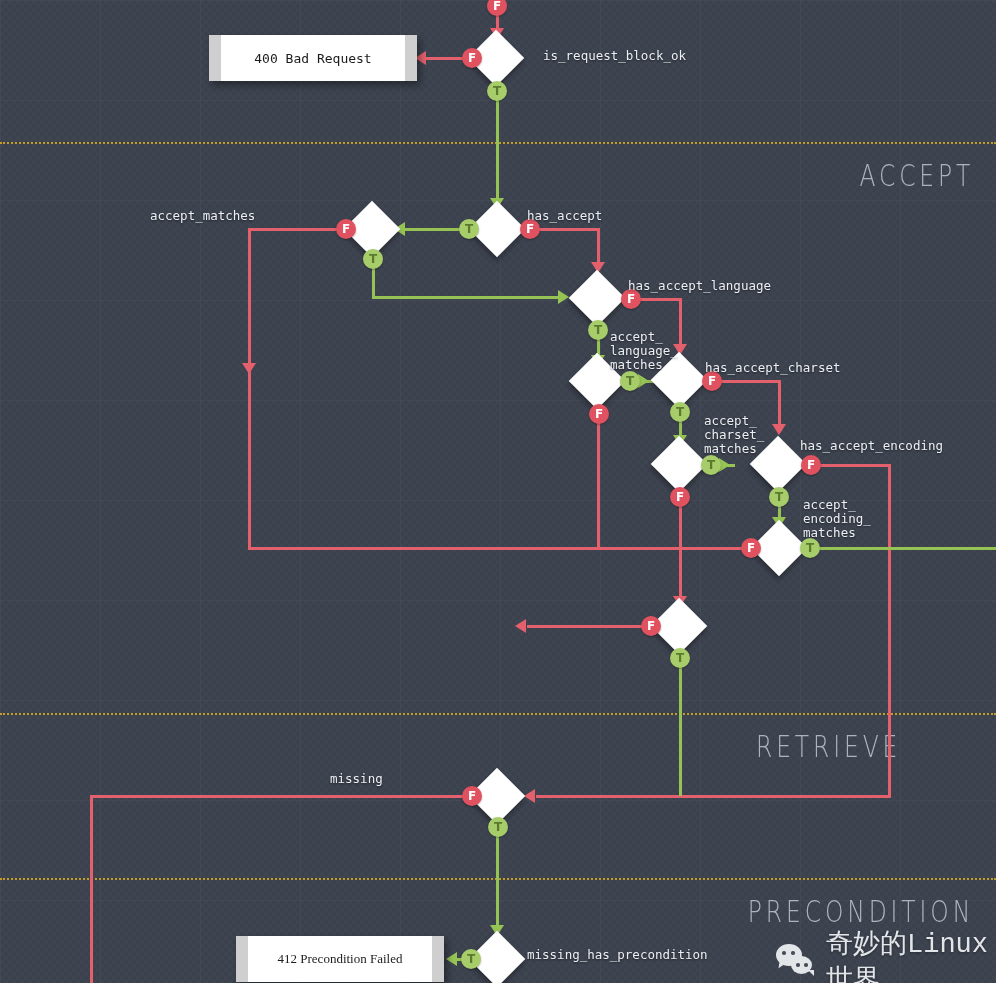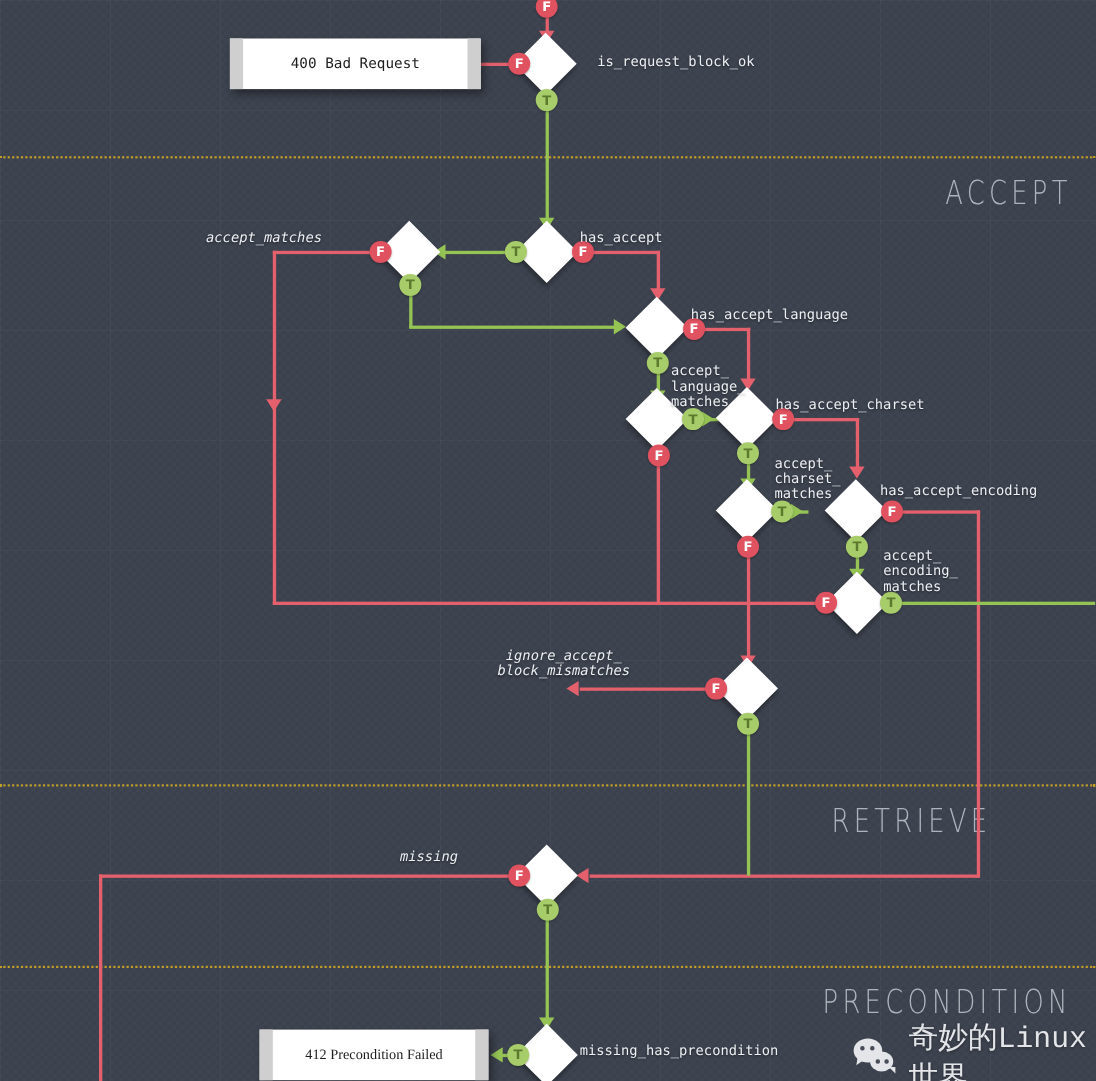--- a/index.html
+++ b/index.html
@@ -81,21 +81,21 @@
   
   .nlabel{
     position:absolute;
     color:#eceff3;
     font-size:12.5px;
     line-height:14px;
     white-space:pre;
     text-shadow:0 1px 2px rgba(0,0,0,.5);
     z-index:7;
   }
-  .nlabel.r{text-align:center;font-style:italic;}
+  .nlabel.r{text-align:left;}
 
   
   .resbox{
     position:absolute;
     background:#ffffff;
     border-left:12px solid #cfcfcf;
     border-right:12px solid #cfcfcf;
     box-shadow:3px 4px 7px rgba(0,0,0,.40);
     color:#1c1c1c;
     font-size:13px;
@@ -216,21 +216,21 @@
 
   <div class="ln h red" style="left:90px;top:795px;width:382px;"></div>
   <div class="ln v red" style="left:90px;top:795px;height:188px;"></div>
 
   <div class="ln v grn" style="left:496px;top:824px;height:104px;"></div>
   <div class="ah down grn" style="left:490px;top:925px;"></div>
 
   <div class="ln h grn" style="left:455px;top:958px;width:22px;"></div>
   <div class="ah left grn" style="left:446px;top:952px;"></div>
 
-  <div class="resbox" style="left:209px;top:35px;width:228px;height:46px;">
+  <div class="resbox" style="left:209px;top:35px;width:208px;height:46px;">
     <span>400 Bad Request</span>
   </div>
 
 
   <div class="resbox" style="left:236px;top:936px;width:208px;height:46px;font-family:Liberation Serif, serif;">
     <span>412 Precondition Failed</span>
   </div>
 
   <div class="diamond" style="left:476px;top:38px;"></div>
   <div class="badge f" style="left:462px;top:48px;">F</div>
@@ -280,22 +280,20 @@
   <div class="diamond" style="left:759px;top:528px;"></div>
   <div class="badge t" style="left:800px;top:538px;">T</div>
   <div class="badge f" style="left:741px;top:538px;">F</div>
   <div class="nlabel" style="left:803px;top:498px;">accept_
 encoding_
 matches</div>
 
   <div class="diamond" style="left:659px;top:606px;"></div>
   <div class="badge f" style="left:641px;top:616px;">F</div>
   <div class="badge t" style="left:670px;top:648px;">T</div>
-  <div class="nlabel r" style="left:380px;top:589px;width:265px;">ignore_accept_
-block_mismatches</div>
 
   <div class="diamond" style="left:477px;top:776px;"></div>
   <div class="badge f" style="left:462px;top:786px;">F</div>
   <div class="badge t" style="left:488px;top:817px;">T</div>
   <div class="nlabel r" style="left:330px;top:772px;width:120px;">missing</div>
 
   <div class="diamond" style="left:477px;top:939px;"></div>
   <div class="badge t" style="left:461px;top:949px;">T</div>
   <div class="nlabel" style="left:527px;top:948px;">missing_has_precondition</div>
 

